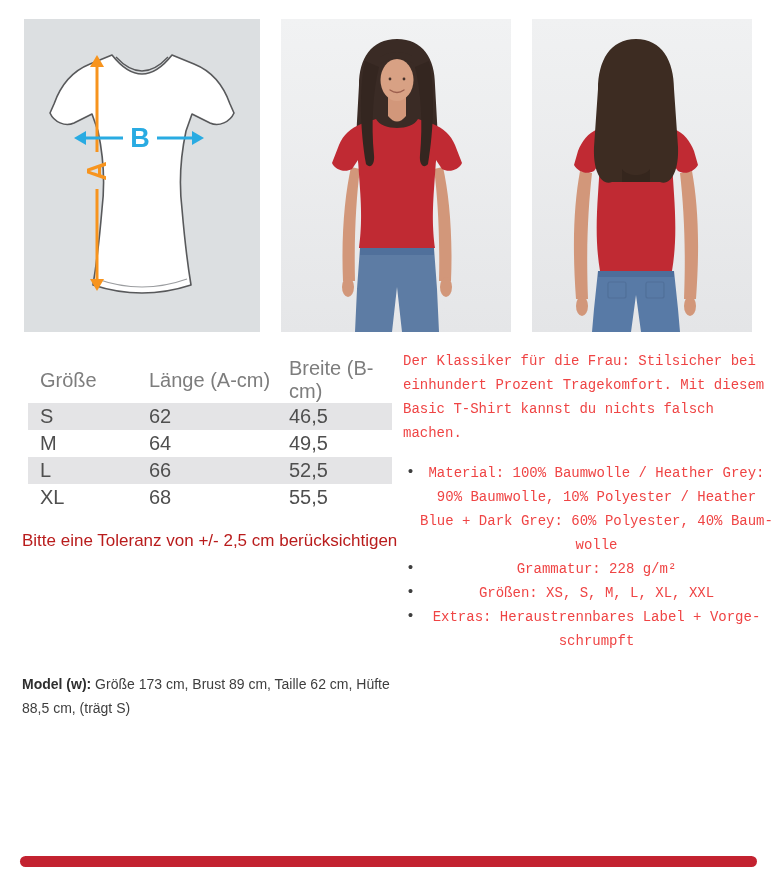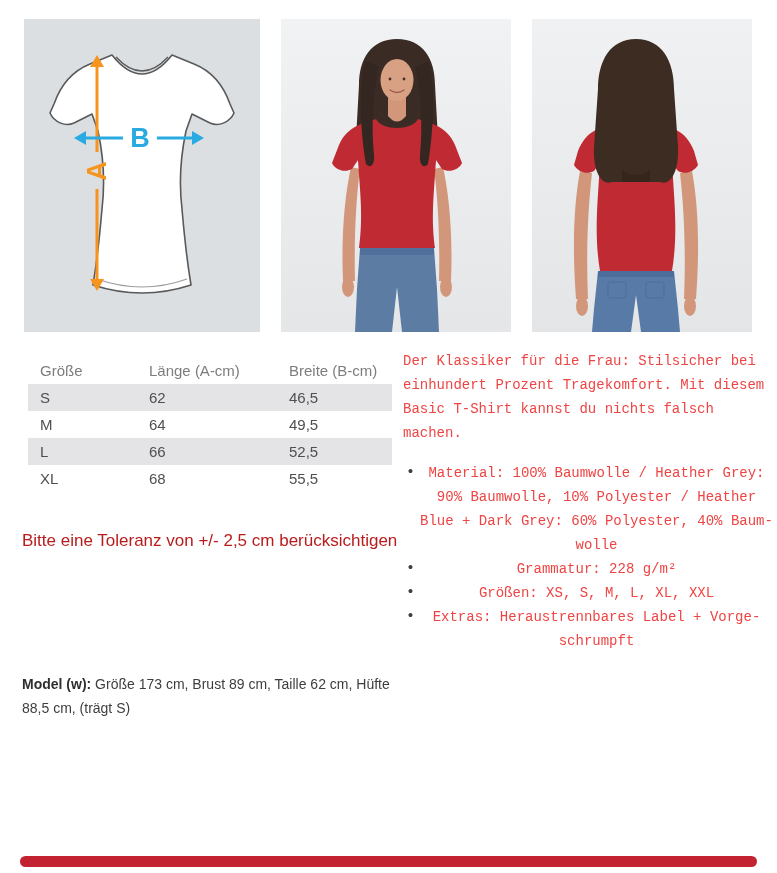--- a/index.html
+++ b/index.html
@@ -19,21 +19,21 @@
   
   .gallery{position:absolute;left:24px;top:19px;display:flex;gap:21px;}
   .gallery figure{height:313px;overflow:hidden;}
   .diagram-box{width:236px;background:#dcdfe1;}
   .photo-box{width:230px;}
   .photo-box.back{width:220px;}
   .gallery svg{display:block;width:100%;height:100%;}
   
   .size-table{
     position:absolute;left:28px;top:357px;width:364px;
-    border-collapse:collapse;font-size:15px;
+    border-collapse:collapse;font-size:20px;
   }
   .size-table th{
     font-weight:normal;color:#7d7d7d;text-align:left;
     height:27px;padding-left:12px;background:#fff;
   }
   .size-table td{
     color:#4f4f4f;height:27px;padding-left:12px;
   }
   .size-table tbody tr:nth-child(odd){background:var(--table-stripe);}
   .size-table .c1{width:109px;} .size-table .c2{width:140px;} .size-table .c3{width:115px;}

